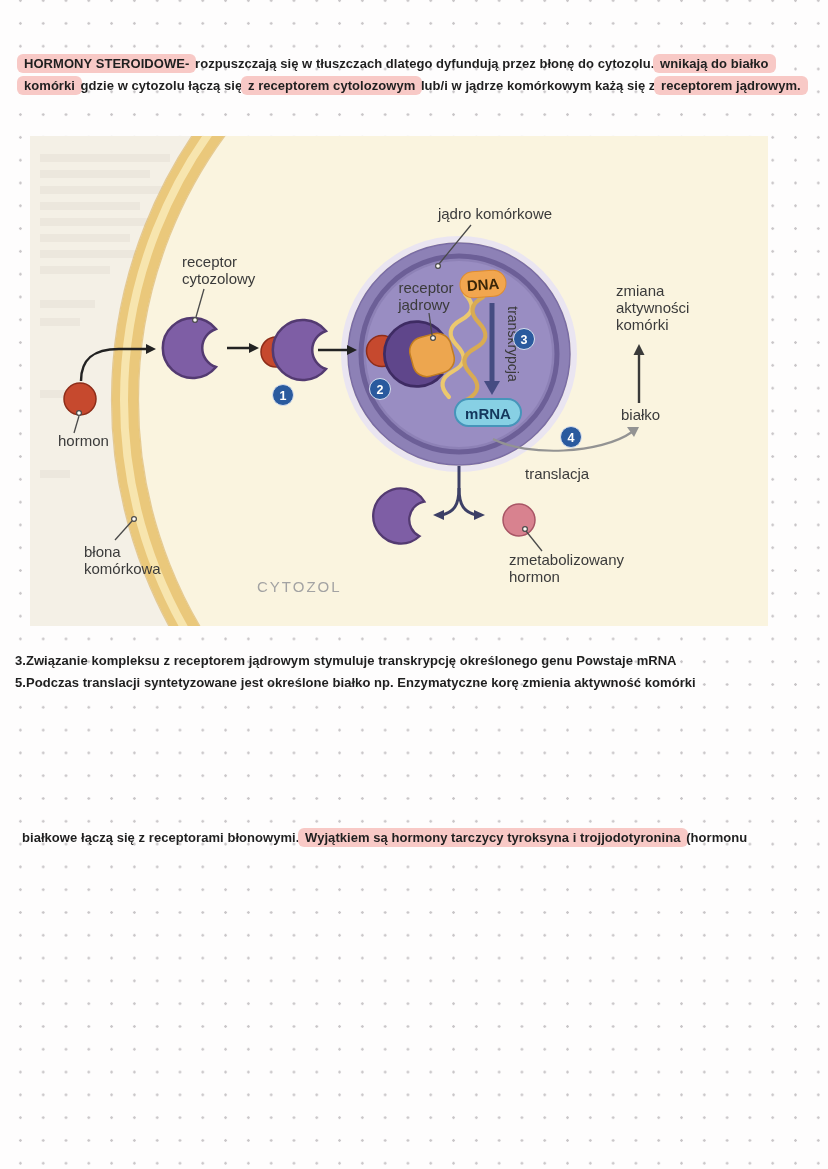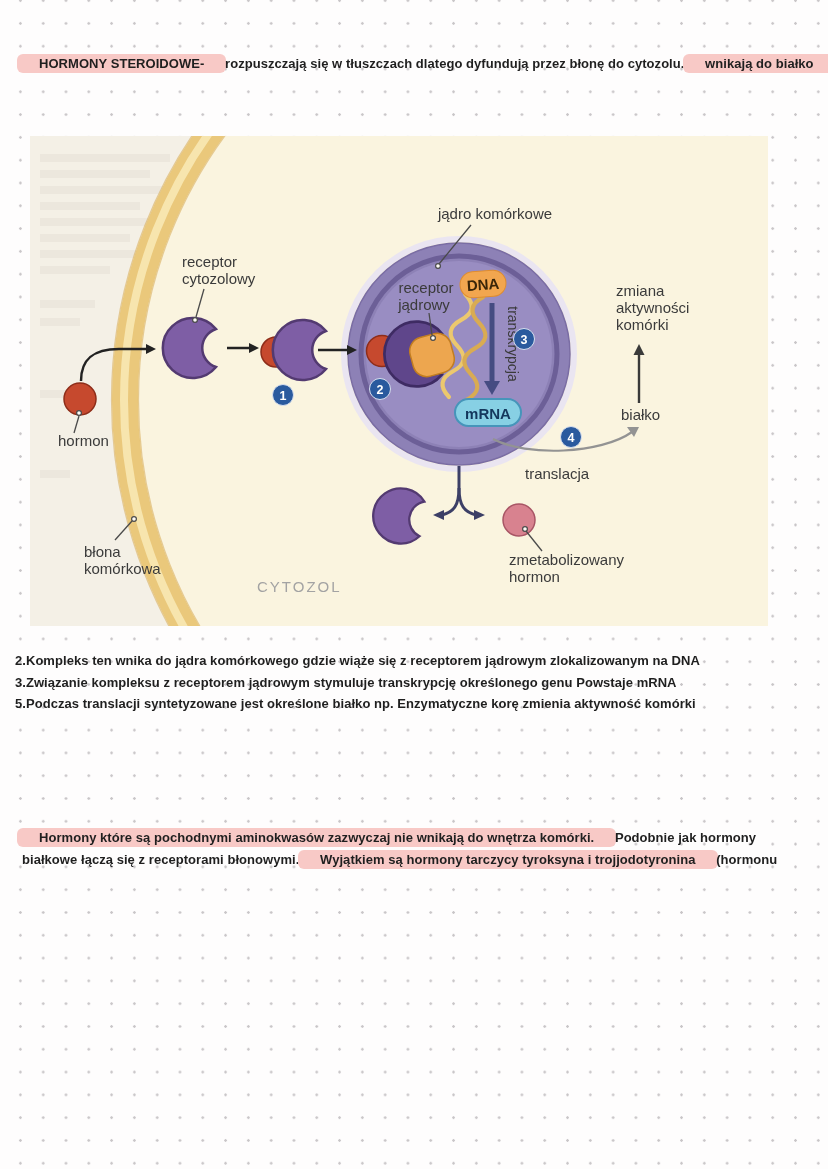--- a/index.html
+++ b/index.html
@@ -18,36 +18,37 @@
   .line{
     white-space:nowrap;
     font:700 13px "Liberation Sans",sans-serif;
     letter-spacing:.05px;
     color:#1f1f1f;
     height:21.5px;line-height:21.5px;
   }
   .hl{
     background:#f8c9c6;
     border-radius:6px;
-    padding:2px 22px;margin:-2px -5px;
+    padding:2px 7px;margin:-2px -5px;
   }
   .photo{position:absolute;left:30px;top:136px;}
   .dlabel{font:15px "Liberation Sans",sans-serif;fill:#3b3b3b;}
   .dlabel-gray{font:15px "Liberation Sans",sans-serif;fill:#a3a3a3;letter-spacing:2px;}
   .pill-text{font:700 15px "Liberation Sans",sans-serif;}
   .badge-text{font:700 12.5px "Liberation Sans",sans-serif;fill:#ffffff;}
   .vtext{font:14px "Liberation Sans",sans-serif;fill:#3a3a3a;}
 </style>
 </head>
 <body>
 
 <div class="page">
 
   <div class="para" style="left:22px;top:53px">
     <div class="line"><span class="hl">HORMONY STEROIDOWE-</span><span> rozpuszczają się w tłuszczach dlatego dyfundują przez błonę do cytozolu. </span><span class="hl">wnikają do białko</span></div>
+    <div class="line"><span class="hl">komórki</span><span> gdzie w cytozolu łączą się </span><span class="hl">z receptorem cytolozowym</span><span> lub/i w jądrze komórkowym każą się z </span><span class="hl">receptorem jądrowym.</span></div>
   </div>
 
   <svg class="photo" width="738" height="490" viewBox="-25 -4 738 490">
     <defs>
       <path id="receptor" d="M 23 -19 A 30 30 0 1 0 23 19 A 20 20 0 0 1 23 -19 Z"></path>
     </defs>
 
     <rect x="-25" y="-4" width="738" height="490" fill="#f4f0e6"></rect>
 
     <g opacity="0.05" fill="#6b5b45">
@@ -200,23 +201,21 @@
 
     <g>
       <text x="29" y="417" class="dlabel">błona</text>
       <text x="29" y="434" class="dlabel">komórkowa</text>
       <line x1="60" y1="400" x2="77" y2="381" stroke="#4a4a4a" stroke-width="1.3"></line>
       <circle cx="79" cy="379" r="2.4" fill="#fdfbf6" stroke="#4a4a4a" stroke-width="1.2"></circle>
     </g>
   </svg>
 
   <div class="para" style="left:15px;top:650px">
-    <div class="line">2.Kompleks ten wnika do jądra komórkowego gdzie wiąże się z receptorem jądrowym zlokalizowanym na DNA</div>
     <div class="line">3.Związanie kompleksu z receptorem jądrowym stymuluje transkrypcję określonego genu Powstaje mRNA</div>
     <div class="line">5.Podczas translacji syntetyzowane jest określone białko np. Enzymatyczne korę zmienia aktywność komórki</div>
   </div>
 
   <div class="para" style="left:22px;top:827px">
-    <div class="line"><span class="hl">Hormony które są pochodnymi aminokwasów zazwyczaj nie wnikają do wnętrza komórki.</span><span> Podobnie jak hormony</span></div>
     <div class="line"><span>białkowe łączą się z receptorami błonowymi. </span><span class="hl">Wyjątkiem są hormony tarczycy tyroksyna i trojjodotyronina</span><span> (hormonu</span></div>
   </div>
 
 </div>
 
 </body></html>

